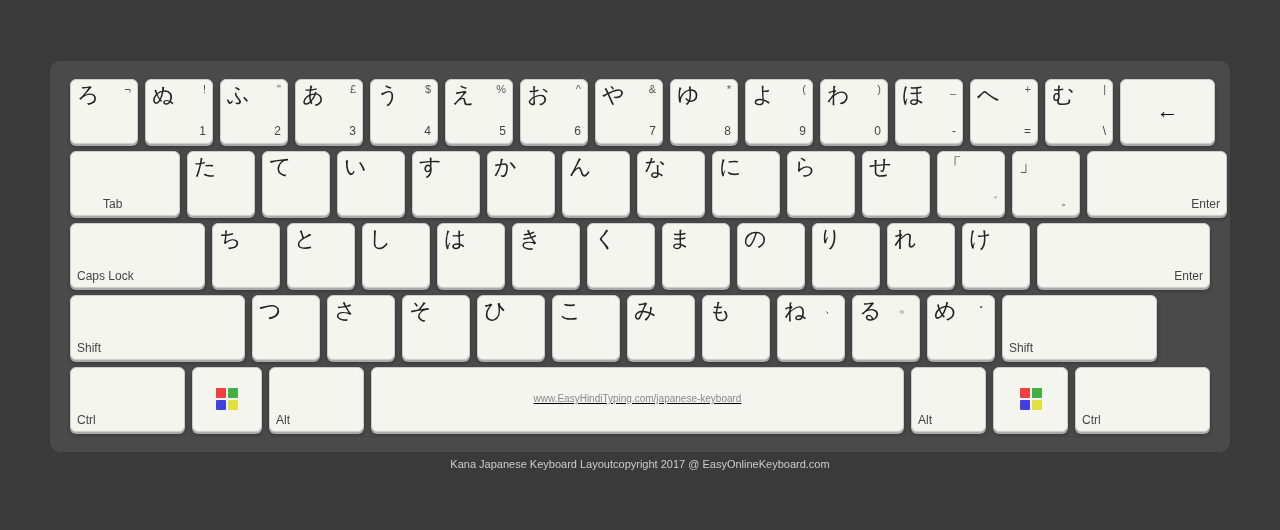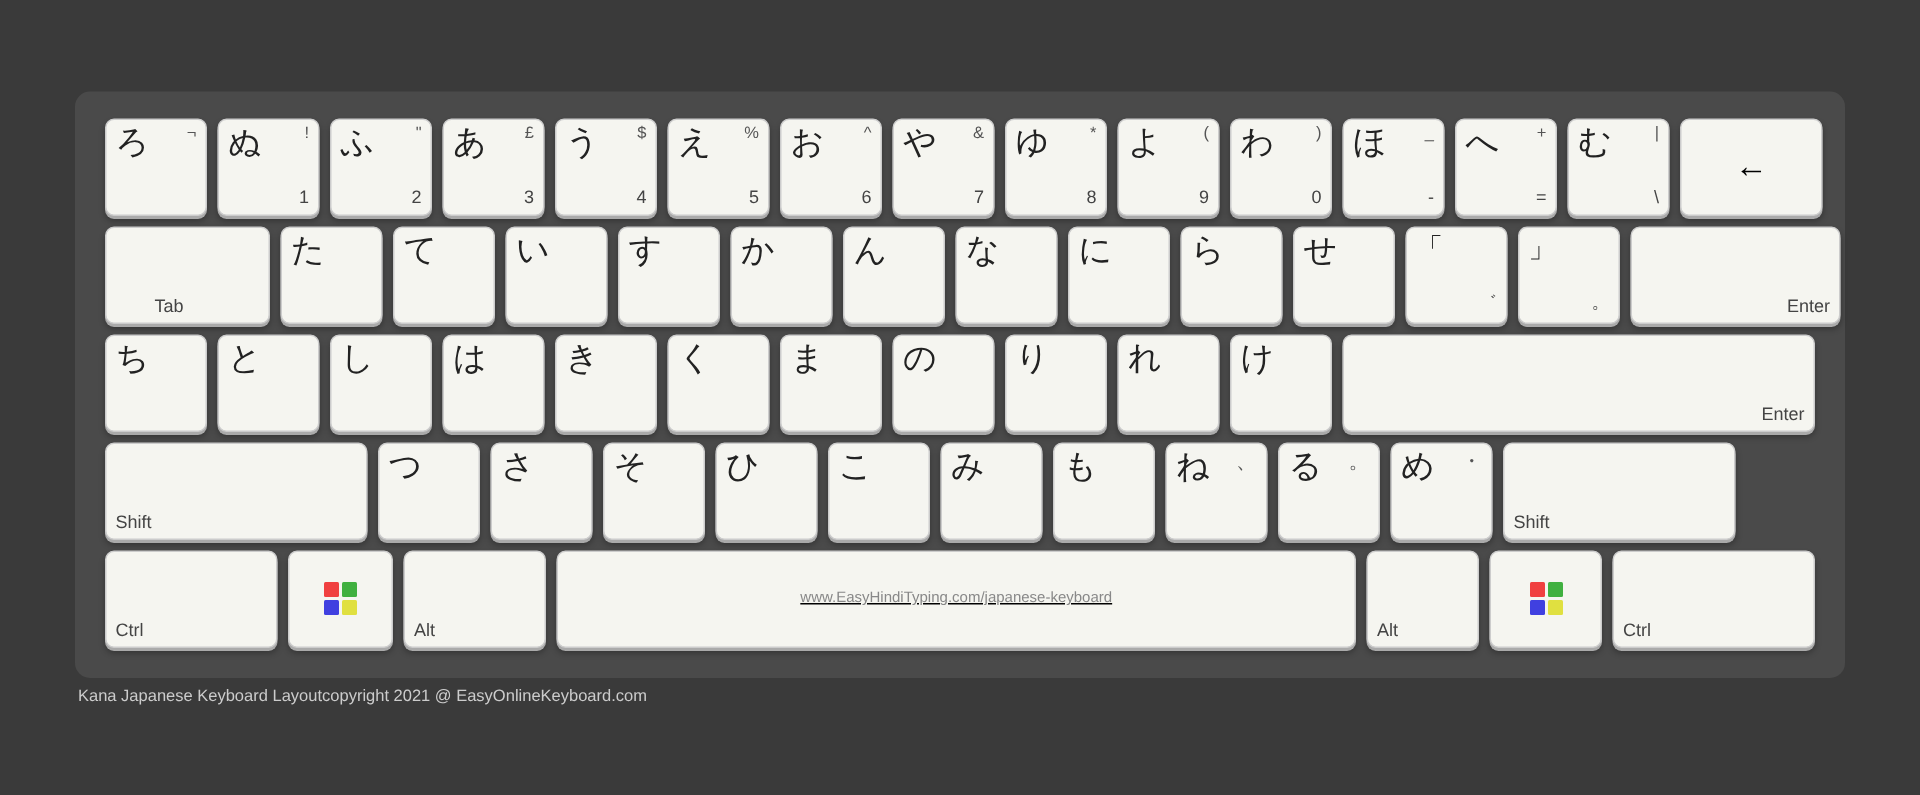--- a/index.html
+++ b/index.html
@@ -95,21 +95,21 @@
     .win-icon span {
       background: #e87830;
       border-radius: 1px;
     }
     .win-icon span:nth-child(1) { background: #f04040; }
     .win-icon span:nth-child(2) { background: #40b040; }
     .win-icon span:nth-child(3) { background: #4040e0; }
     .win-icon span:nth-child(4) { background: #e0e040; }
     .footer {
       display: flex;
-      justify-content: flex-start;
+      justify-content: center;
       width: 1180px;
       margin-top: 6px;
       padding: 0 2px;
     }
     .footer-left {
       font-size: 11px;
       color: #ccc;
     }
     .footer-right {
       font-size: 11px;
@@ -269,20 +269,23 @@
         <span class="kana" style="font-size:18px;">」</span>
       </div>
       <span class="bottom-label">。</span>
     </div>
     <div class="key key-enter" style="justify-content:flex-end;align-items:flex-end;">
       <span class="label">Enter</span>
     </div>
   </div>
 
   <div class="keyboard-row">
+    <div class="key key-capslock" style="justify-content:flex-end;">
+      <span class="label">Caps Lock</span>
+    </div>
     <div class="key key-standard">
       <span class="kana">ち</span>
     </div>
     <div class="key key-standard">
       <span class="kana">と</span>
     </div>
     <div class="key key-standard">
       <span class="kana">し</span>
     </div>
     <div class="key key-standard">
@@ -393,14 +396,14 @@
     </div>
     <div class="key key-ctrl-r" style="justify-content:flex-end;">
       <span class="label">Ctrl</span>
     </div>
   </div>
 
 </div>
 
 <div class="footer">
   <span class="footer-left">Kana Japanese Keyboard Layout</span>
-  <span class="footer-right">copyright 2021 @ EasyOnlineKeyboard.com</span>
+  <span class="footer-right">copyright 2017 @ EasyOnlineKeyboard.com</span>
 </div>
 
 </body></html>

